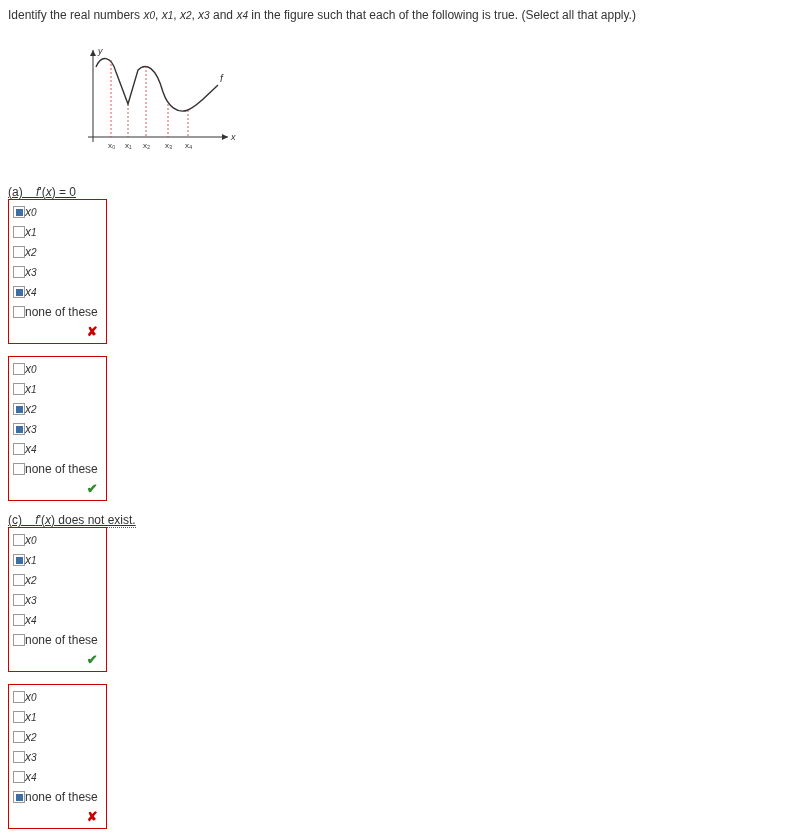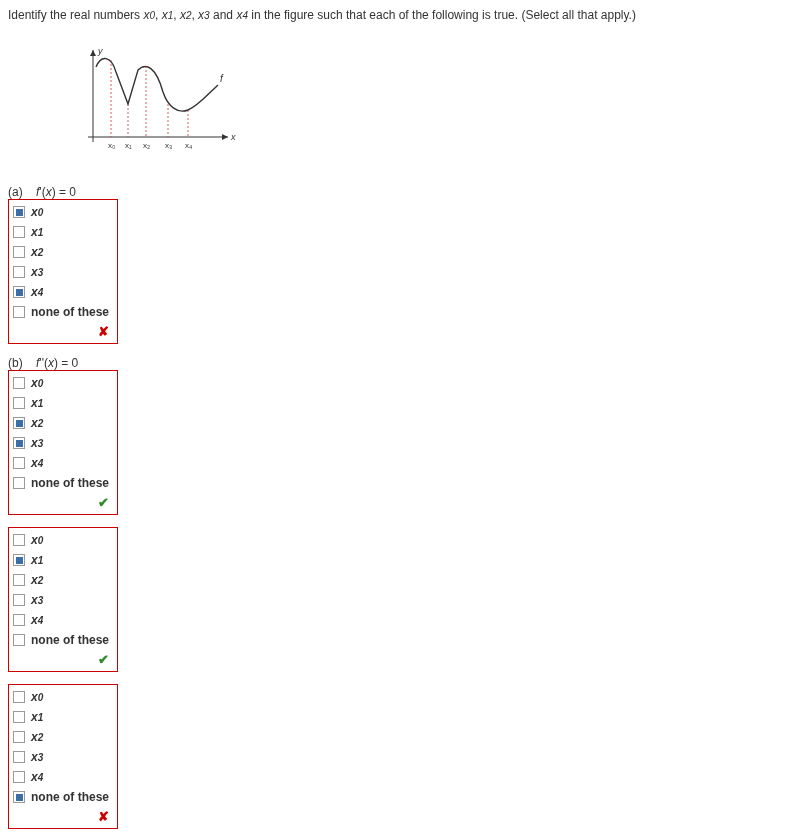--- a/index.html
+++ b/index.html
@@ -19,33 +19,31 @@
     .figure {
       margin: 10px 0 20px 60px;
     }
     .question-block {
       margin-top: 12px;
     }
     .question-label {
       font-size: 12px;
       margin-bottom: 0;
     }
-    .question-label .dotted { border-bottom: 1px dotted #555; }
+    .question-label .dotted { border-bottom: 1px dotted #555; text-decoration: underline; }
     .answer-box {
       border: 1px solid #c00;
       padding: 2px 6px 2px 2px;
       display: inline-block;
       min-width: 90px;
     }
     .answer-row {
       display: flex;
       align-items: center;
-      gap: 6px;
       padding: 3px 2px;
-      font-weight: bold;
     }
     .checkbox {
       width: 12px;
       height: 12px;
       border: 1px solid #999;
       background: #fdfdfd;
       display: inline-flex;
       align-items: center;
       justify-content: center;
       flex-shrink: 0;
@@ -122,40 +120,40 @@
         </div><div class="answer-row">
           <span class="checkbox"></span>
           <span class="answer-text"><span class="sub">x</span><span class="subnum">3</span></span>
         </div><div class="answer-row">
           <span class="checkbox checked"></span>
           <span class="answer-text"><span class="sub">x</span><span class="subnum">4</span></span>
         </div><div class="answer-row">
           <span class="checkbox"></span>
           <span class="answer-text">none of these</span>
         </div><div class="feedback incorrect">✘</div></div></div>
-    <div class="question-block"><div class="question-label"><span class="dotted">(b)&nbsp;&nbsp;&nbsp;&nbsp;<span class="italic-f">f</span>''(<span class="italic-x">x</span>) = 0</span></div><div class="answer-box"><div class="answer-row">
+    <div class="question-block"><div class="answer-box"><div class="answer-row">
           <span class="checkbox"></span>
           <span class="answer-text"><span class="sub">x</span><span class="subnum">0</span></span>
         </div><div class="answer-row">
           <span class="checkbox"></span>
           <span class="answer-text"><span class="sub">x</span><span class="subnum">1</span></span>
         </div><div class="answer-row">
           <span class="checkbox checked"></span>
           <span class="answer-text"><span class="sub">x</span><span class="subnum">2</span></span>
         </div><div class="answer-row">
           <span class="checkbox checked"></span>
           <span class="answer-text"><span class="sub">x</span><span class="subnum">3</span></span>
         </div><div class="answer-row">
           <span class="checkbox"></span>
           <span class="answer-text"><span class="sub">x</span><span class="subnum">4</span></span>
         </div><div class="answer-row">
           <span class="checkbox"></span>
           <span class="answer-text">none of these</span>
         </div><div class="feedback correct">✔</div></div></div>
-    <div class="question-block"><div class="answer-box"><div class="answer-row">
+    <div class="question-block"><div class="question-label"><span class="dotted">(c)&nbsp;&nbsp;&nbsp;&nbsp;<span class="italic-f">f</span>'(<span class="italic-x">x</span>) does not exist.</span></div><div class="answer-box"><div class="answer-row">
           <span class="checkbox"></span>
           <span class="answer-text"><span class="sub">x</span><span class="subnum">0</span></span>
         </div><div class="answer-row">
           <span class="checkbox checked"></span>
           <span class="answer-text"><span class="sub">x</span><span class="subnum">1</span></span>
         </div><div class="answer-row">
           <span class="checkbox"></span>
           <span class="answer-text"><span class="sub">x</span><span class="subnum">2</span></span>
         </div><div class="answer-row">
           <span class="checkbox"></span>

